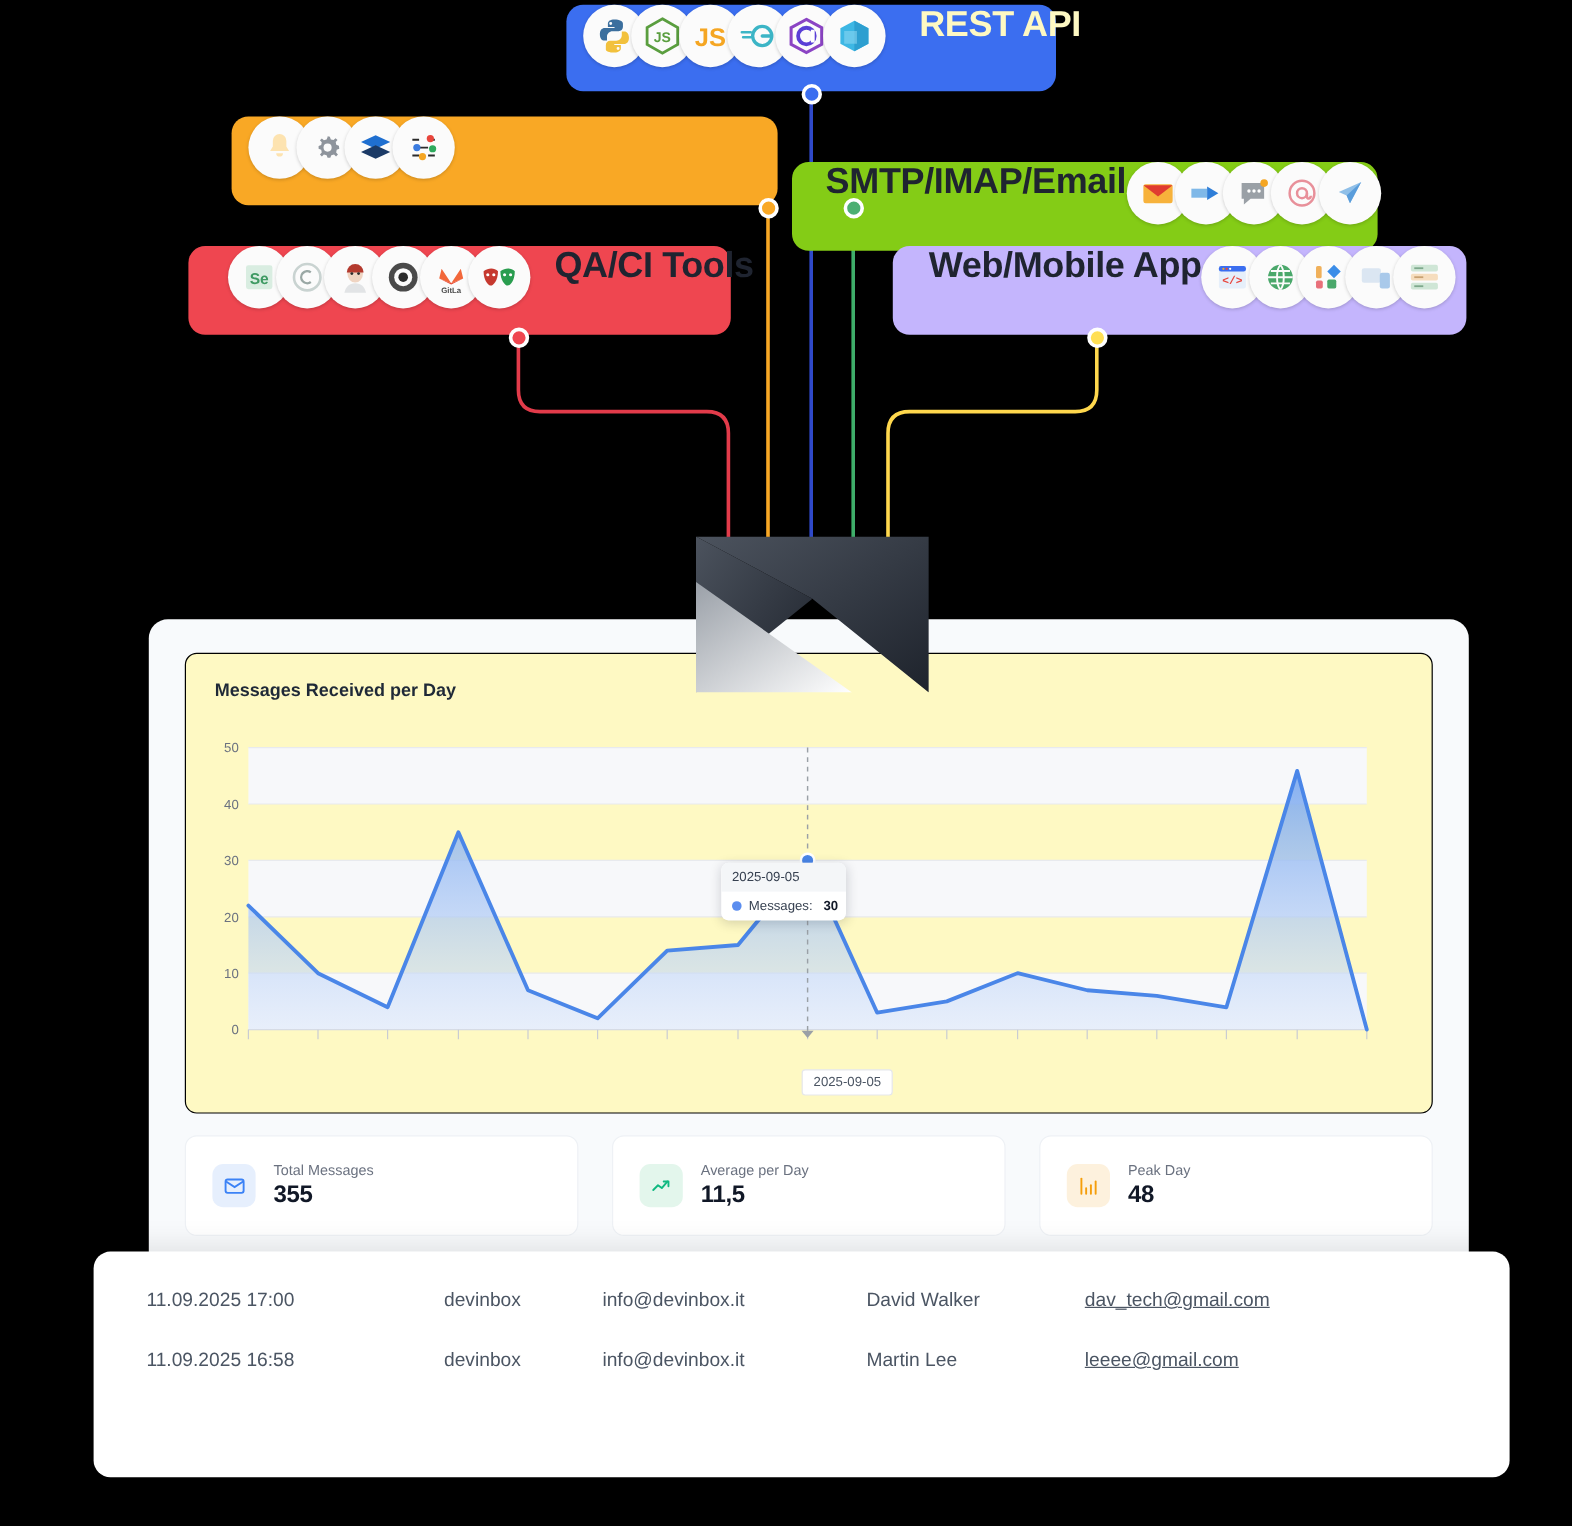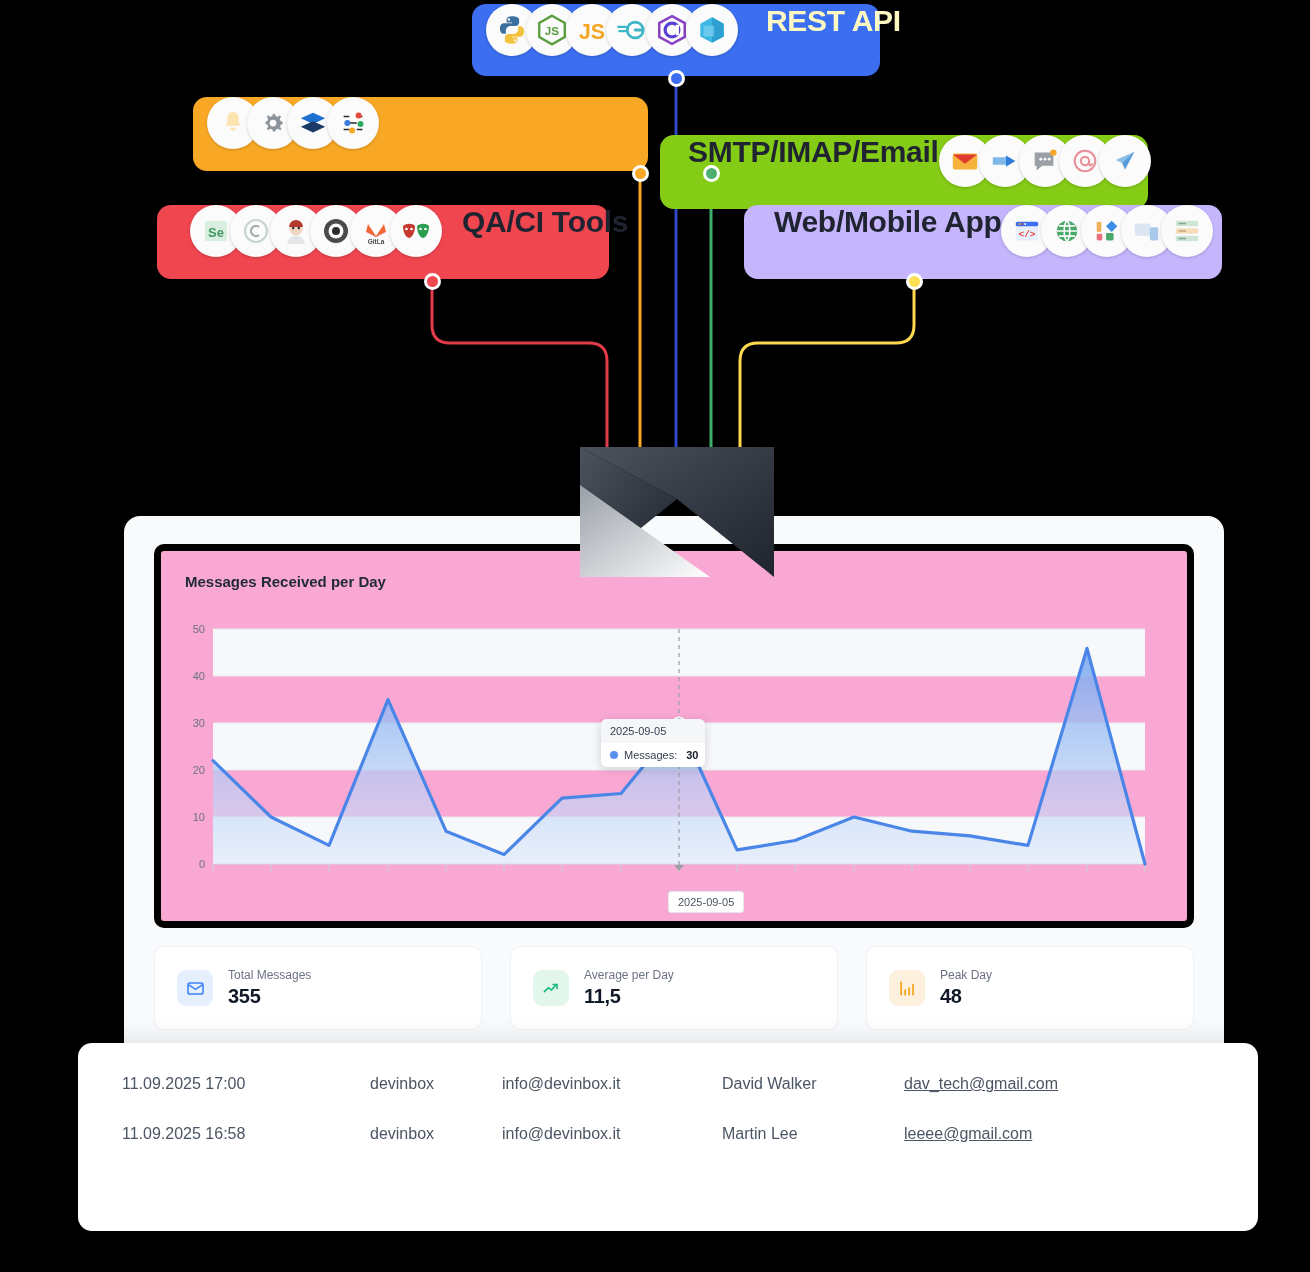--- a/index.html
+++ b/index.html
@@ -104,23 +104,23 @@
     position: absolute;
     left: 124px; top: 516px;
     width: 1100px; height: 570px;
     background: #f8fafc;
     border-radius: 16px;
     z-index: 4;
     box-shadow: 0 30px 80px rgba(0,0,0,.55);
     padding: 28px 30px 0 30px;
   }
   #chart-card {
-    background: #f9a8d4;
+    background: #fef9c3;
     border-radius: 10px;
-    border: 7px solid #000000;
+    border: 1px solid #000000;
     height: 384px;
     padding: 22px 20px 10px 16px;
     position: relative;
   }
   #chart-title {
     font-size: 15px;
     font-weight: 700;
     color: #1f2937;
     margin-left: 8px;
   }

